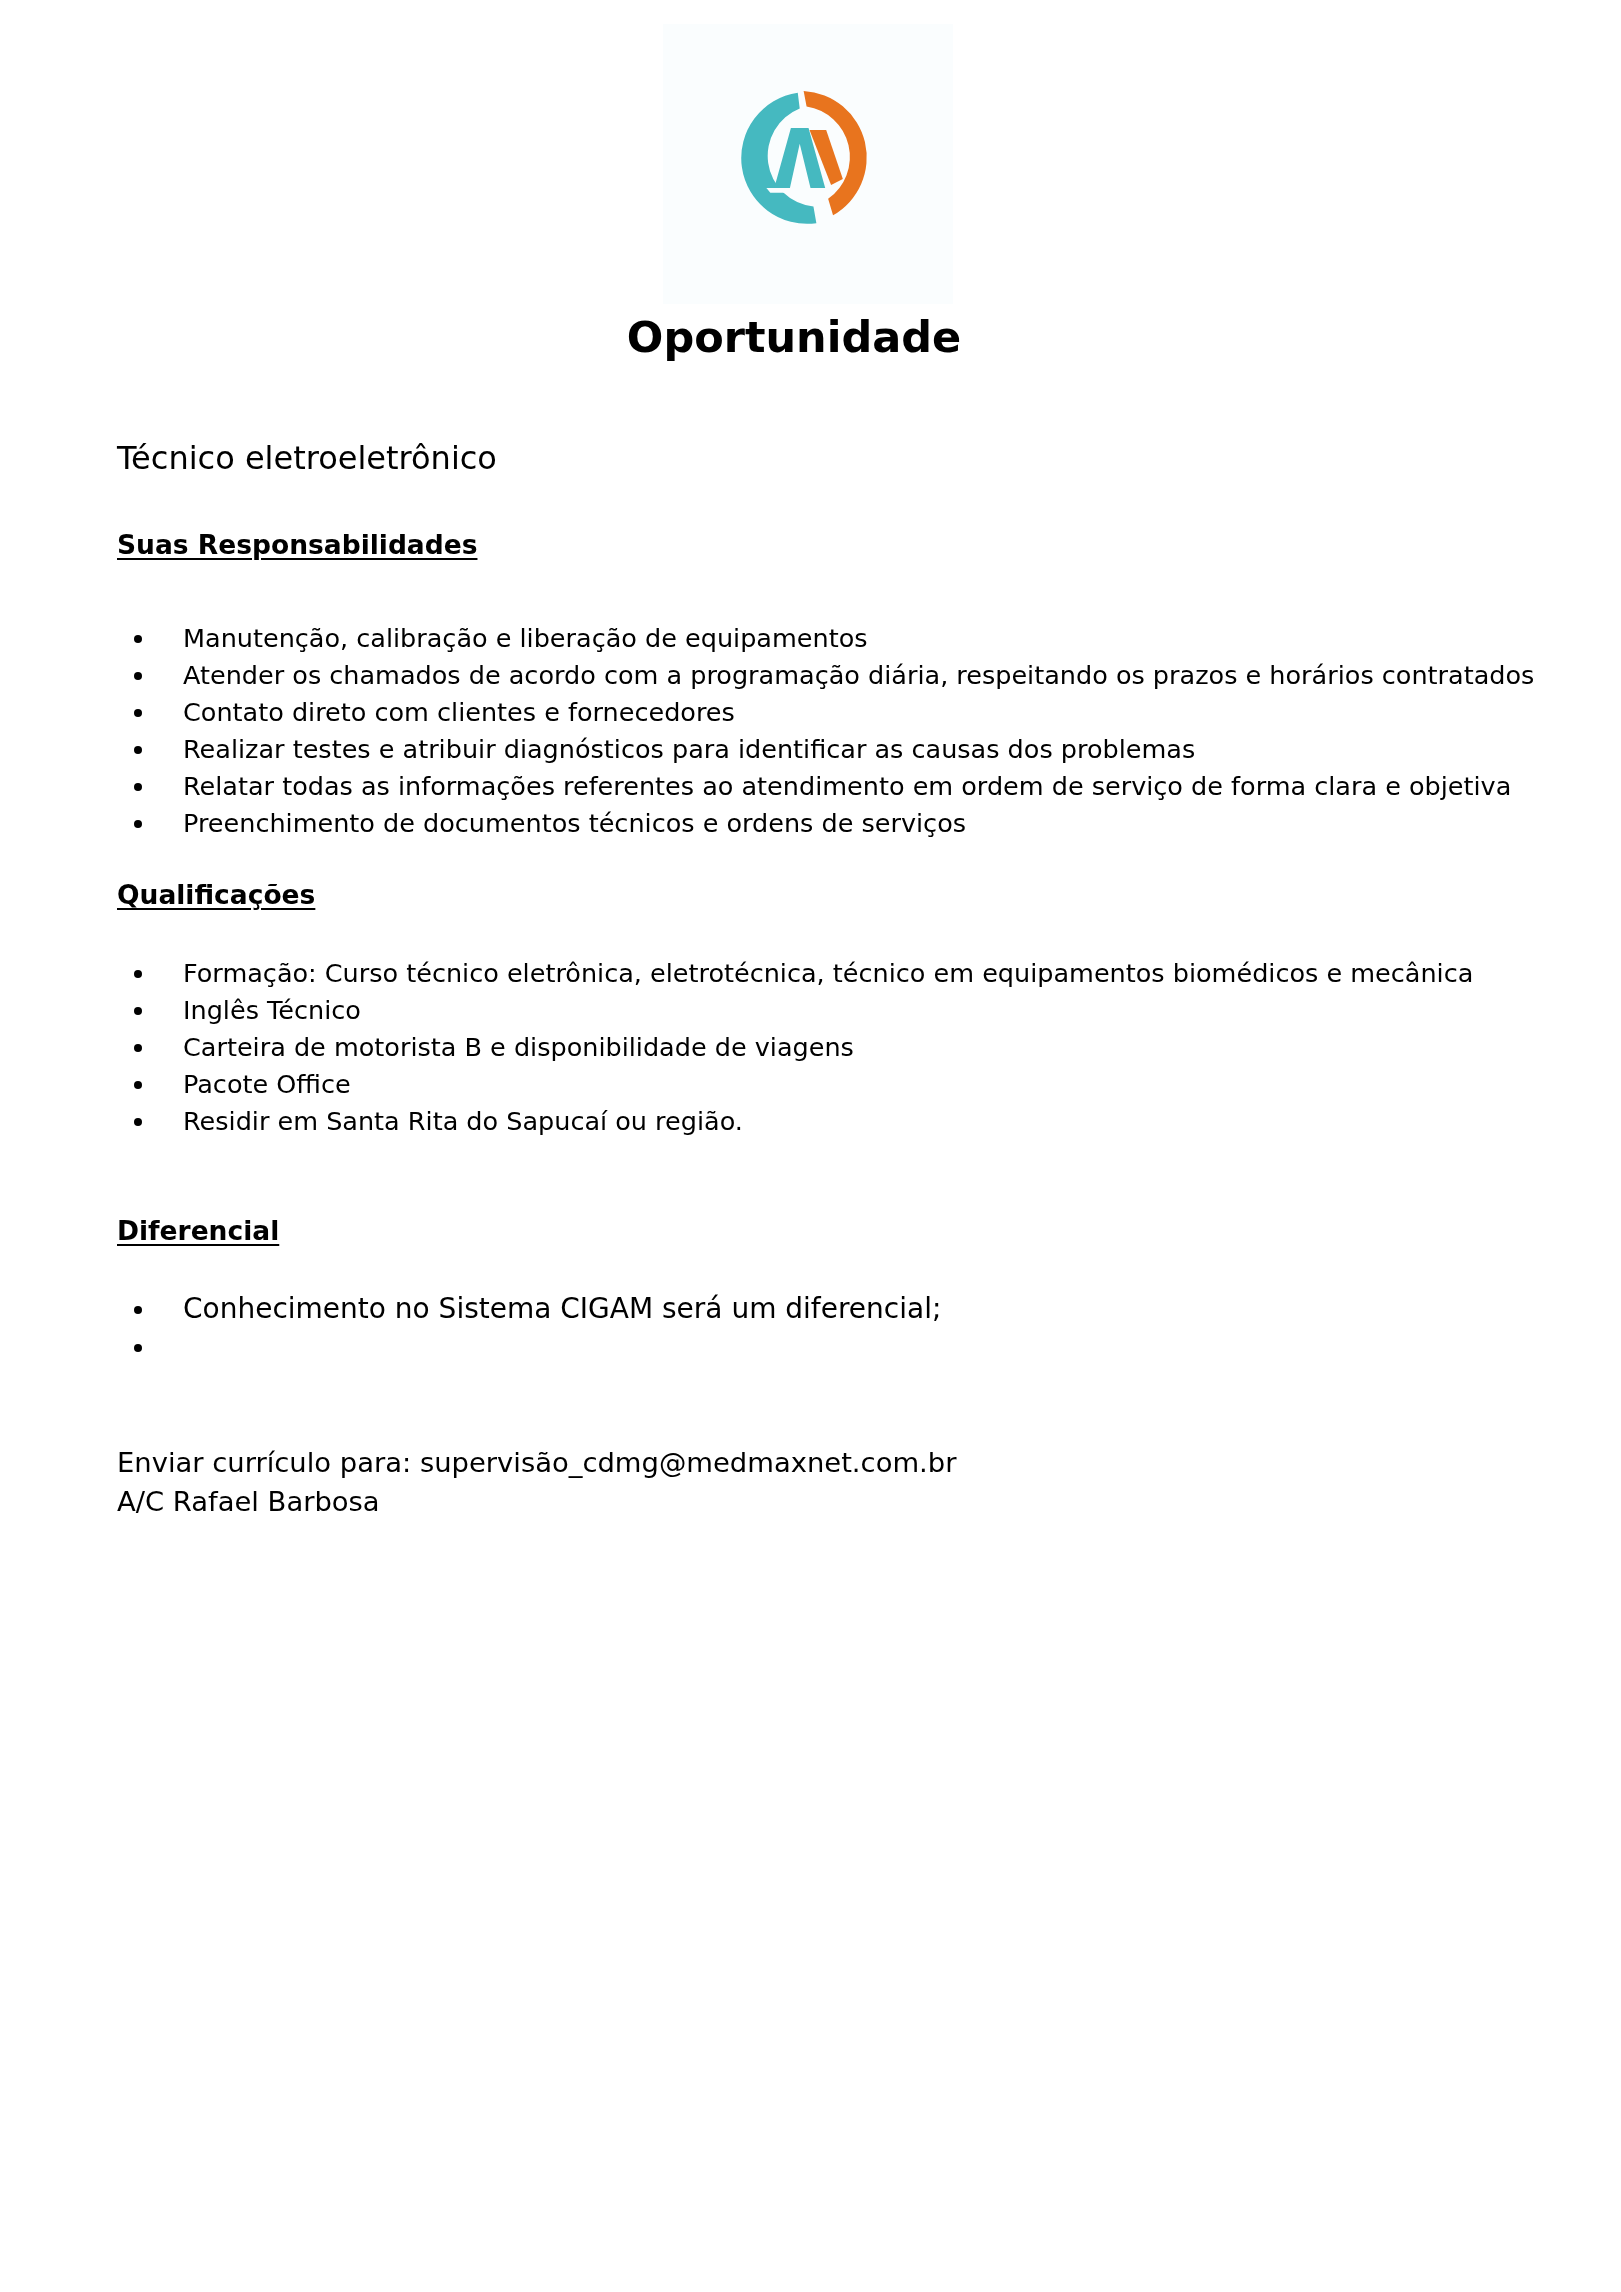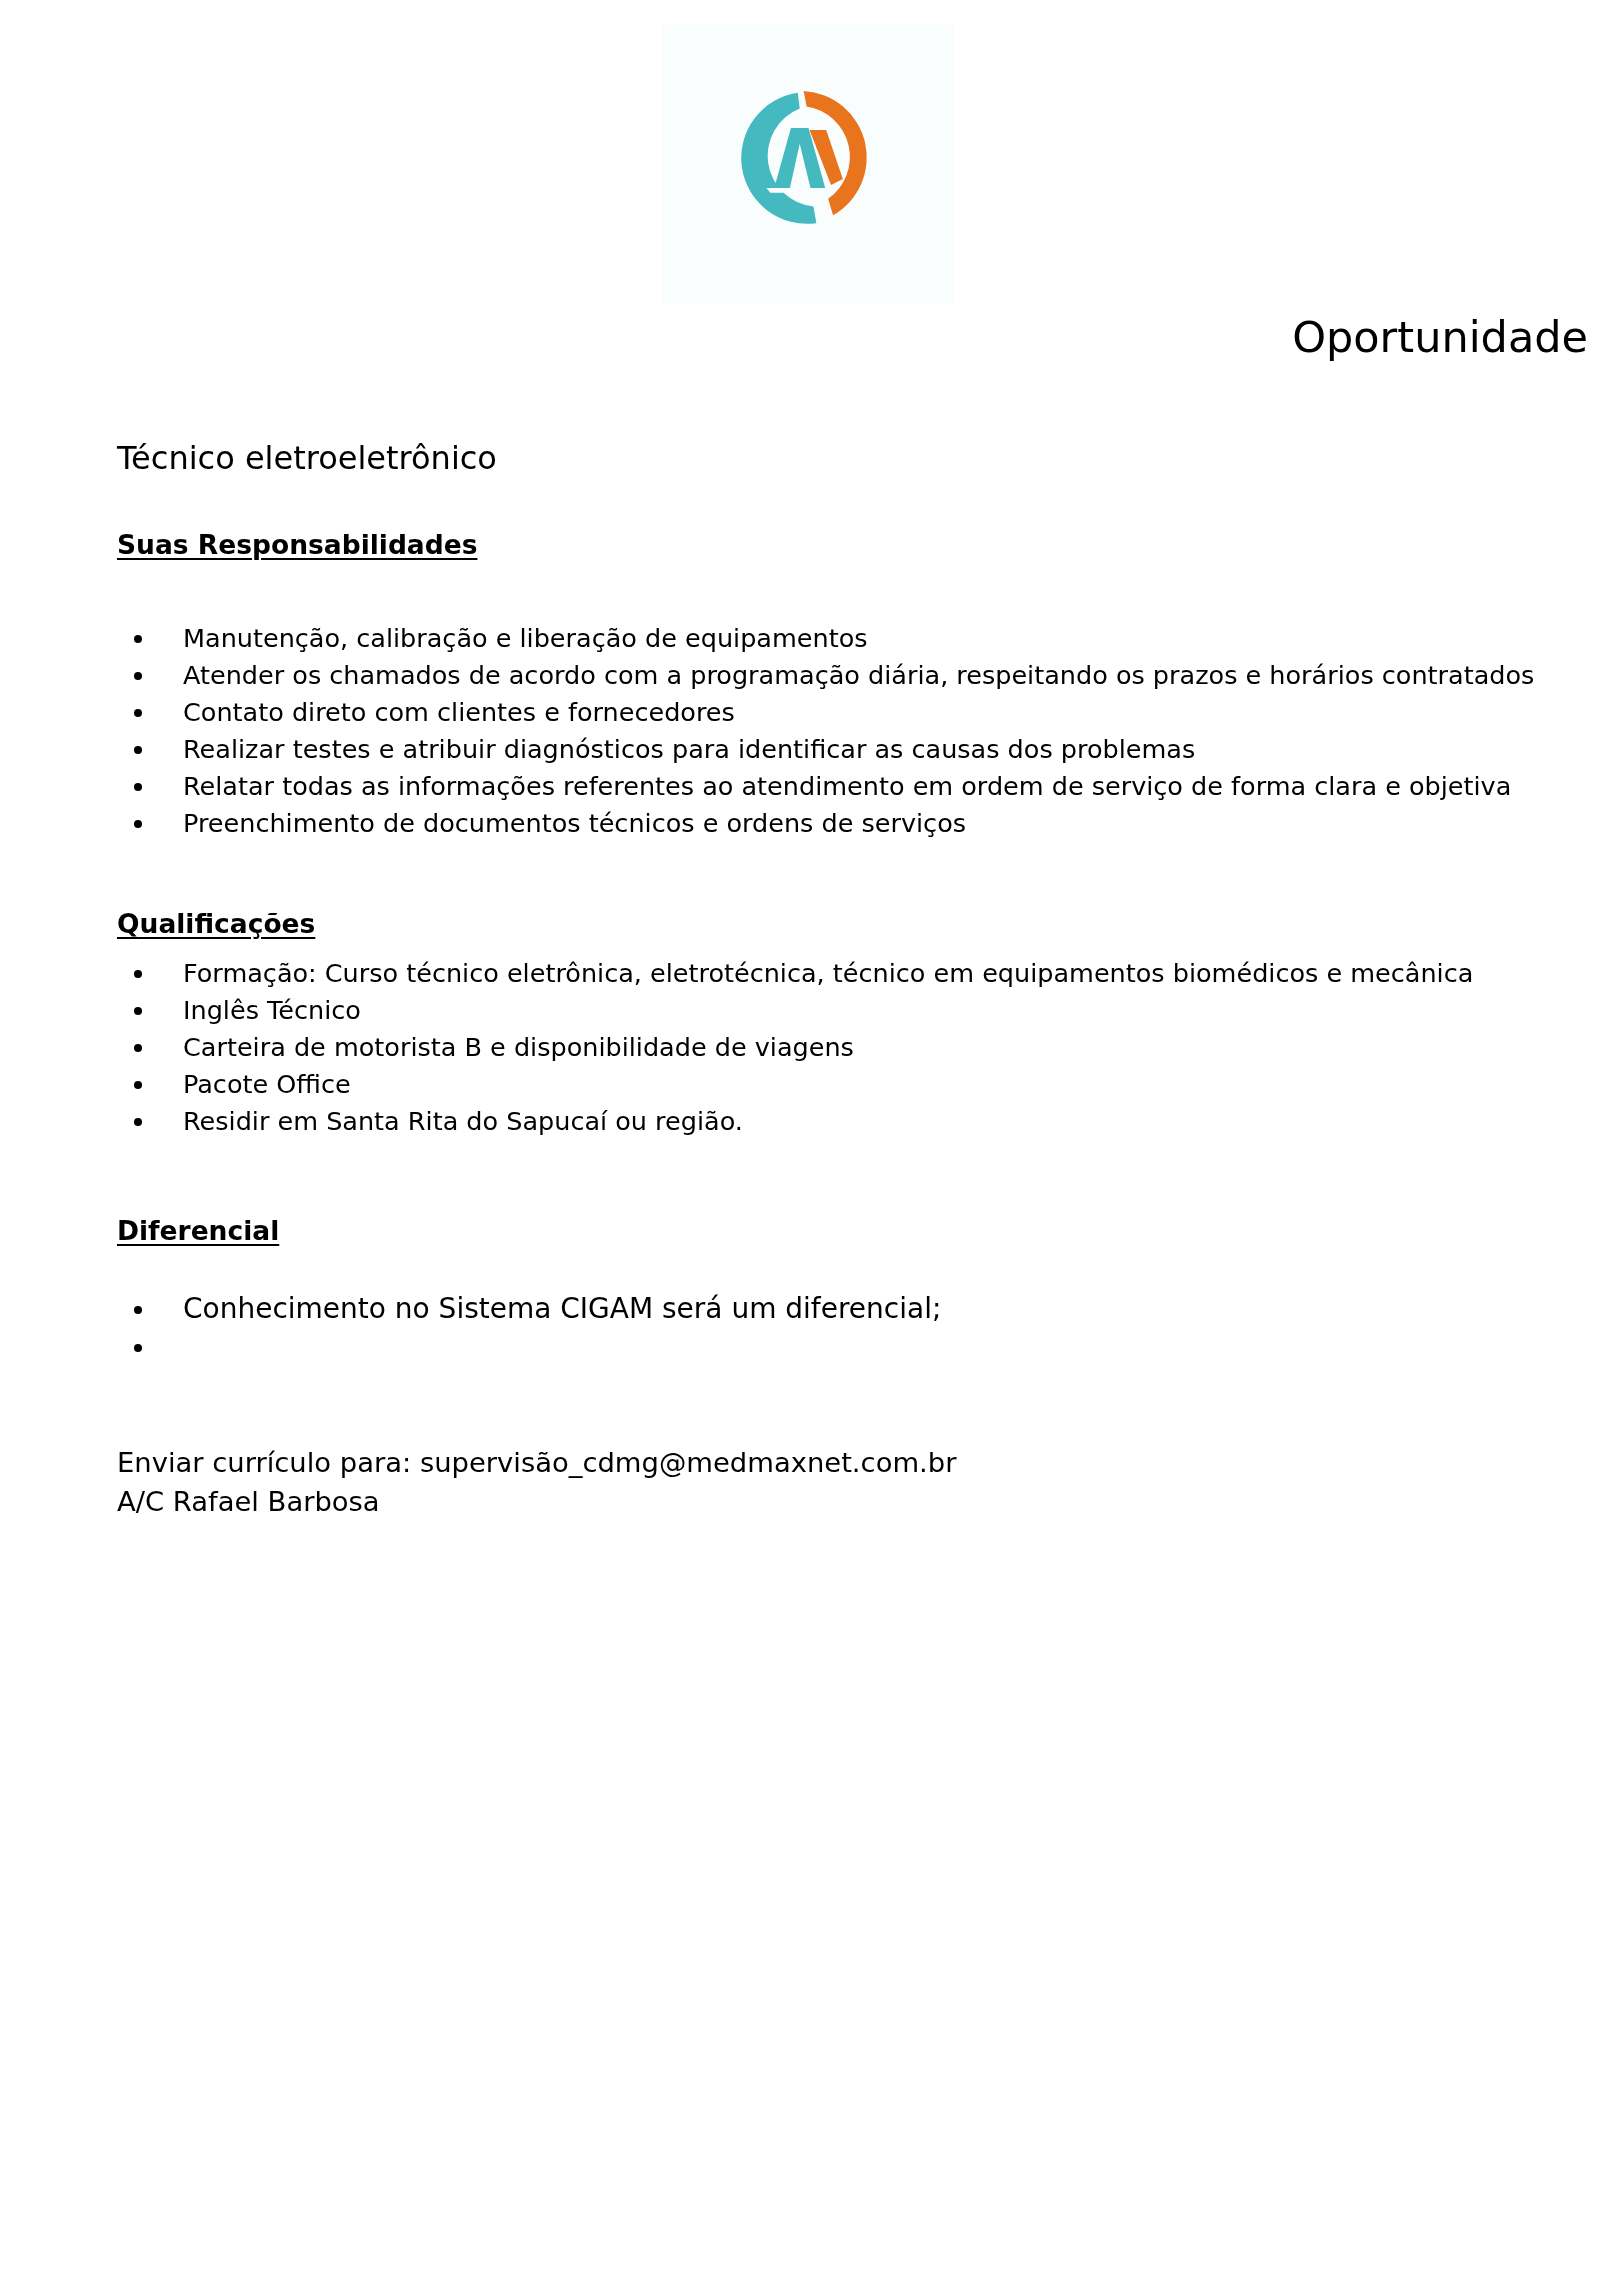--- a/index.html
+++ b/index.html
@@ -1,21 +1,21 @@
 <!DOCTYPE html>
 <html><head>
 <meta charset="utf-8">
 <style>
   html, body { margin: 0; padding: 0; background: #ffffff; }
   body { width: 1621px; height: 2293px; position: relative; overflow: hidden;
          font-family: "DejaVu Sans", "Liberation Sans", sans-serif; color: #000; }
   .logo-box { position: absolute; left: 663px; top: 23.5px; width: 290px; height: 280px; background: #fafdfe; }
   .logo-box svg { position: absolute; left: 74px; top: 61px; width: 147px; height: 147px; }
-  .title { position: absolute; left: 0; width: 1588px; top: 312px; text-align: right;
-           font-size: 43px; font-weight: normal; letter-spacing: 0px; }
+  .title { position: absolute; left: 0; width: 1588px; top: 312px; text-align: center;
+           font-size: 43px; font-weight: bold; letter-spacing: 0px; }
   .job-title { position: absolute; left: 117px; top: 439px; font-size: 32px; font-weight: normal; }
   .section-heading { position: absolute; left: 117px; font-size: 26.5px; font-weight: bold;
                      text-decoration: underline; text-underline-offset: 3.9px; }
   ul.list { position: absolute; left: 117px; margin: 0; padding: 0; list-style: none; }
   ul.list li { position: relative; padding-left: 66px; font-size: 25.5px; line-height: 37px; white-space: nowrap; }
   ul.list li .bullet { position: absolute; left: 16.7px; top: 14.7px; width: 8.8px; height: 8.8px; border-radius: 50%; background: #000; }
   ul.list.big li { font-size: 28px; line-height: 38px; }
   ul.list.big li .bullet { top: 15.7px; }
   .contact { position: absolute; left: 117px; top: 1443px; font-size: 27.4px; line-height: 39px; }
 </style>
@@ -44,21 +44,21 @@
 <div class="section-heading" style="top:529px;">Suas Responsabilidades</div>
 <ul class="list" style="top:620px;">
   <li><span class="bullet"></span><span>Manutenção, calibração e liberação de equipamentos</span></li>
   <li><span class="bullet"></span><span>Atender os chamados de acordo com a programação diária, respeitando os prazos e horários contratados</span></li>
   <li><span class="bullet"></span><span>Contato direto com clientes e fornecedores</span></li>
   <li><span class="bullet"></span><span>Realizar testes e atribuir diagnósticos para identificar as causas dos problemas</span></li>
   <li><span class="bullet"></span><span>Relatar todas as informações referentes ao atendimento em ordem de serviço de forma clara e objetiva</span></li>
   <li><span class="bullet"></span><span>Preenchimento de documentos técnicos e ordens de serviços</span></li>
 </ul>
 
-<div class="section-heading" style="top:908px;">Qualificações</div>
+<div class="section-heading" style="top:879px;">Qualificações</div>
 <ul class="list" style="top:955px;">
   <li><span class="bullet"></span><span>Formação: Curso técnico eletrônica, eletrotécnica, técnico em equipamentos biomédicos e mecânica</span></li>
   <li><span class="bullet"></span><span>Inglês Técnico</span></li>
   <li><span class="bullet"></span><span>Carteira de motorista B e disponibilidade de viagens</span></li>
   <li><span class="bullet"></span><span>Pacote Office</span></li>
   <li><span class="bullet"></span><span>Residir em Santa Rita do Sapucaí ou região.</span></li>
 </ul>
 
 <div class="section-heading" style="top:1215px;">Diferencial</div>
 <ul class="list big" style="top:1290px;">

